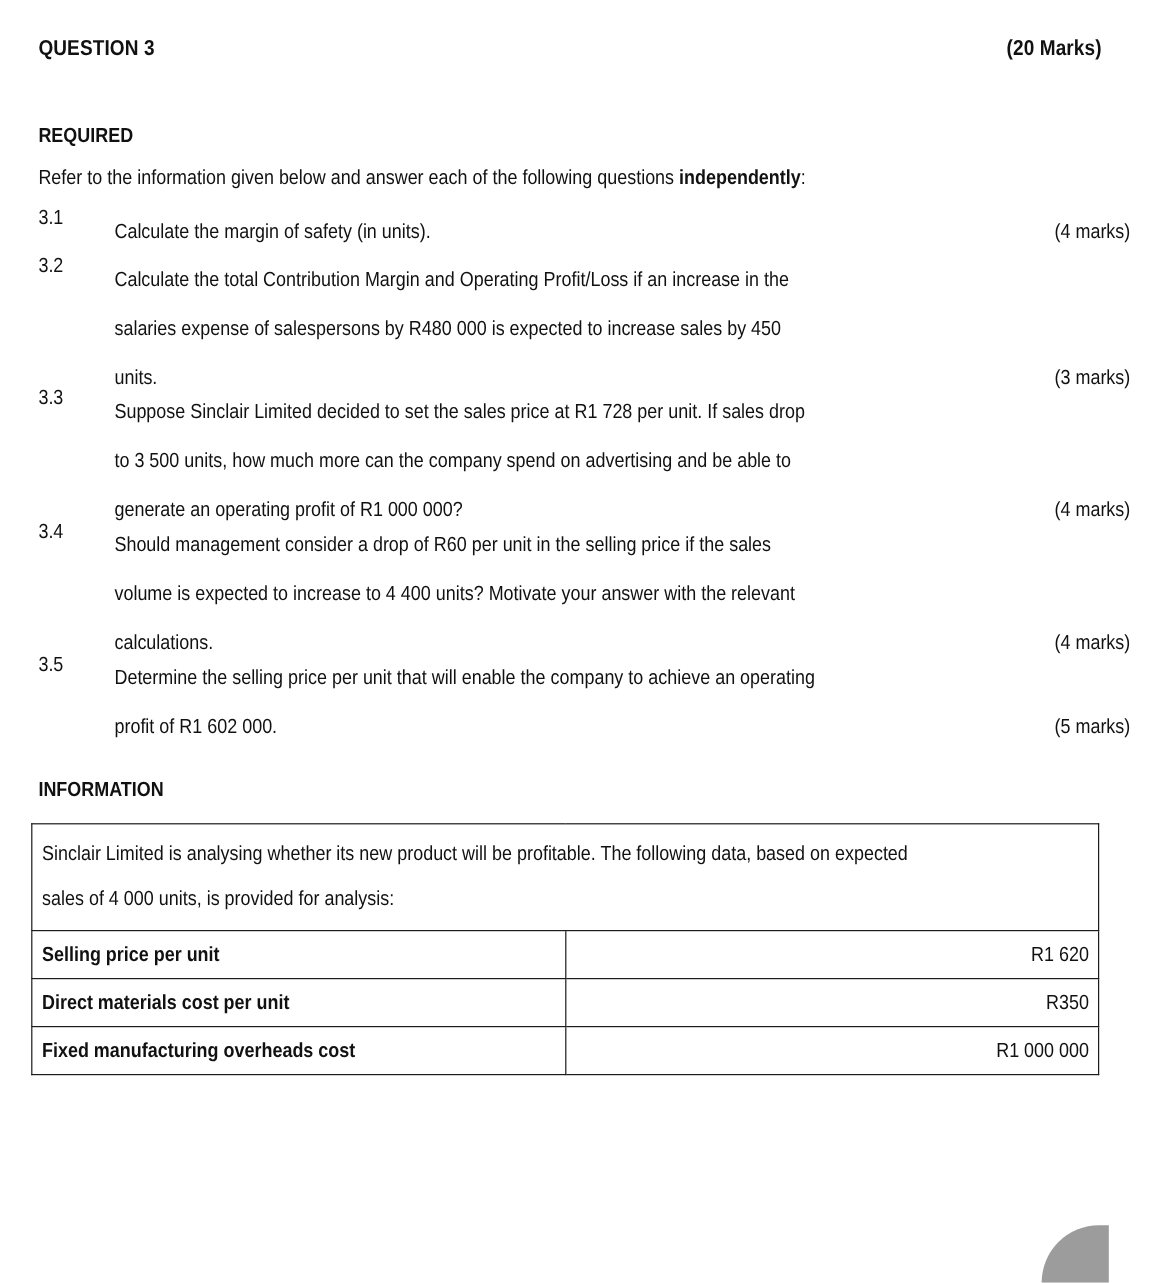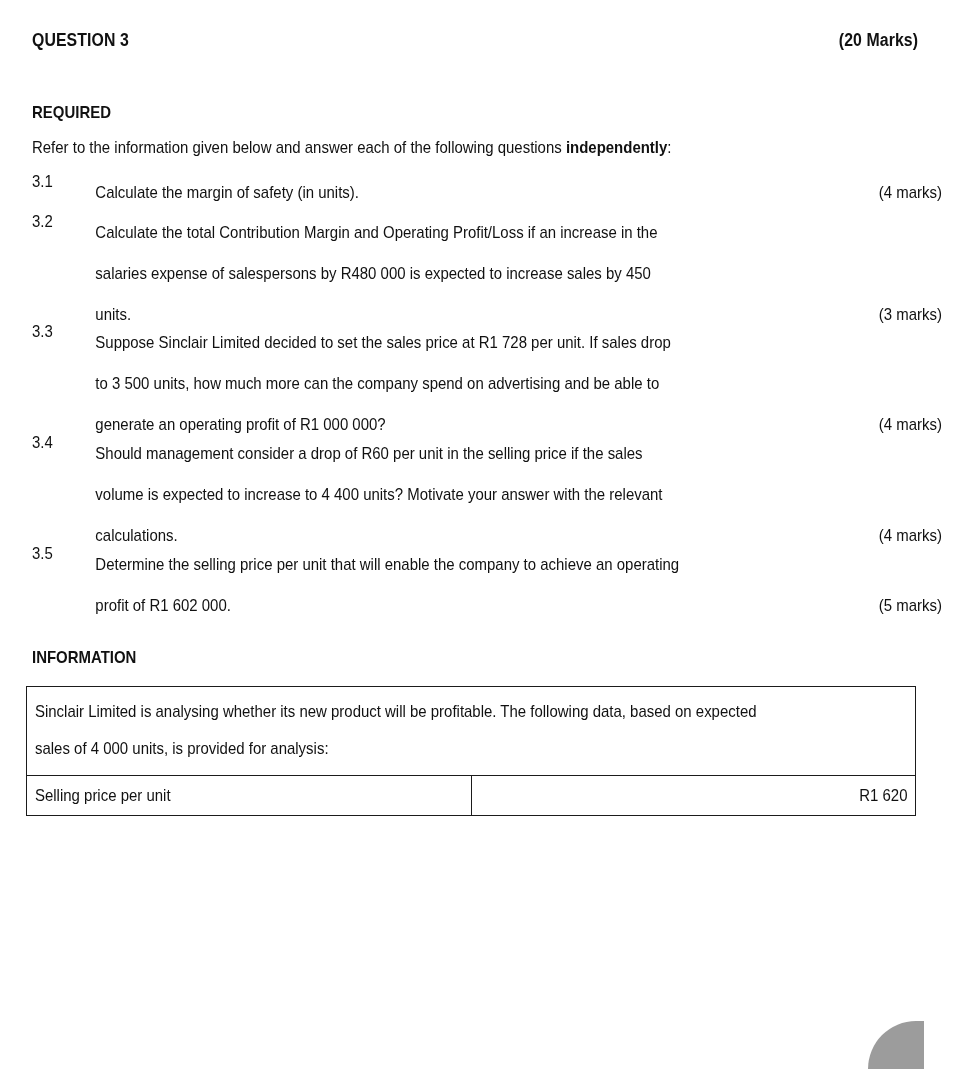--- a/index.html
+++ b/index.html
@@ -130,20 +130,21 @@
     transform-origin: left center;
     white-space: nowrap;
   }
   .cell-inner.right {
     transform-origin: right center;
     text-align: right;
   }
   td.label-cell {
     height: 39px;
     padding: 0 8px 0 8px;
+    font-weight: bold;
   }
   td.value-cell {
     width: 128px;
     height: 39px;
     padding: 0 8px 0 12px;
     text-align: right;
   }
   td.intro-cell {
     height: 76px;
     padding: 6px 10px 6px 8px;
@@ -263,18 +264,34 @@
         </td>
       </tr>
       <tr>
         <td class="label-cell">
           <div class="cell-inner">Selling price per unit</div>
         </td>
         <td class="value-cell">
           <div class="cell-inner right">R1 620</div>
         </td>
       </tr>
+      <tr>
+        <td class="label-cell">
+          <div class="cell-inner">Direct materials cost per unit</div>
+        </td>
+        <td class="value-cell">
+          <div class="cell-inner right">R350</div>
+        </td>
+      </tr>
+      <tr>
+        <td class="label-cell">
+          <div class="cell-inner">Fixed manufacturing overheads cost</div>
+        </td>
+        <td class="value-cell">
+          <div class="cell-inner right">R1 000 000</div>
+        </td>
+      </tr>
     </tbody>
   </table>
 
   <div class="corner-artifact" style="background: rgb(156, 156, 156);"></div>
 
 </div>
 
 </body></html>

